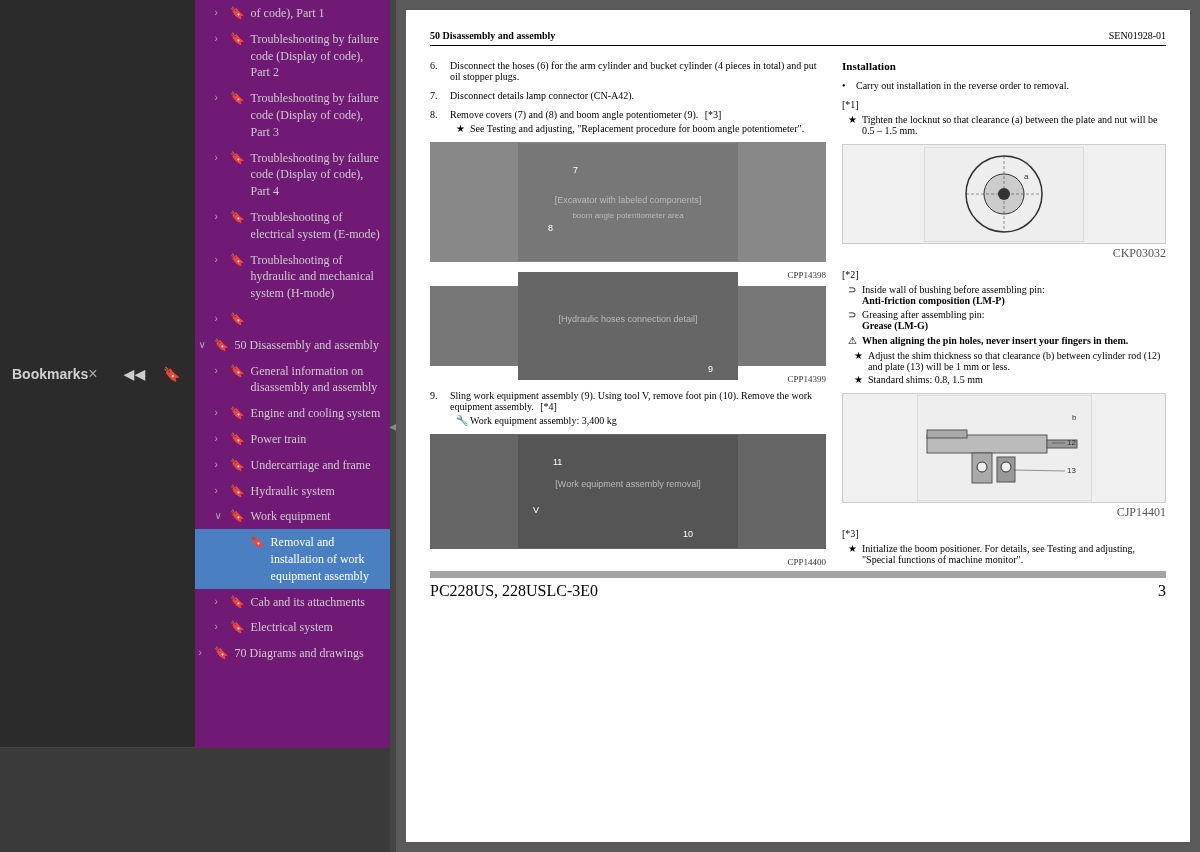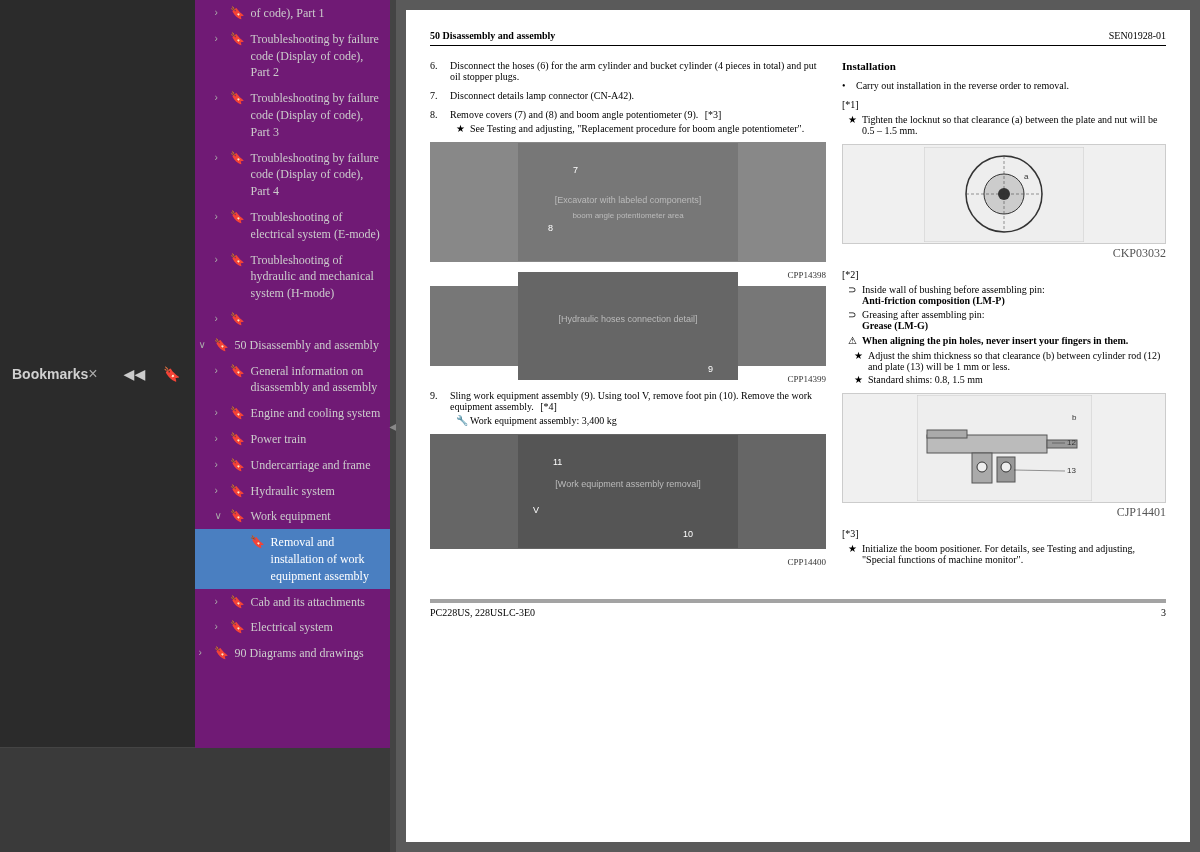--- a/index.html
+++ b/index.html
@@ -229,24 +229,24 @@
     .warning-item {
       display: flex;
       align-items: flex-start;
       margin: 4px 0;
       font-size: 10px;
     }
 
     .page-footer {
       display: flex;
       justify-content: space-between;
-      margin-top: 32px;
-      border-top: 4px solid #a3a3a3;
+      margin-top: 4px;
+      border-top: 7px solid #a3a3a3;
       padding-top: 4px;
-      font-size: 10px;
+      font-size: 16px;
     }
 
     
     .img-excavator {
       width: 100%;
       height: 120px;
       background: #888;
       display: flex;
       align-items: center;
       justify-content: center;
@@ -367,21 +367,21 @@
         <span class="bookmark-text">Cab and its attachments</span>
       </div>
       <div class="bookmark-item indent-1">
         <span class="bookmark-toggle">›</span>
         <span class="bookmark-icon">🔖</span>
         <span class="bookmark-text">Electrical system</span>
       </div>
       <div class="bookmark-item">
         <span class="bookmark-toggle">›</span>
         <span class="bookmark-icon">🔖</span>
-        <span class="bookmark-text">90 Diagrams and drawings</span>
+        <span class="bookmark-text">70 Diagrams and drawings</span>
       </div>
     </div>
 </div>
 
 <div class="resizer">
   <span class="resizer-arrow">◀</span>
 </div>
 
 <div class="main-content">
   <div class="document-page">

